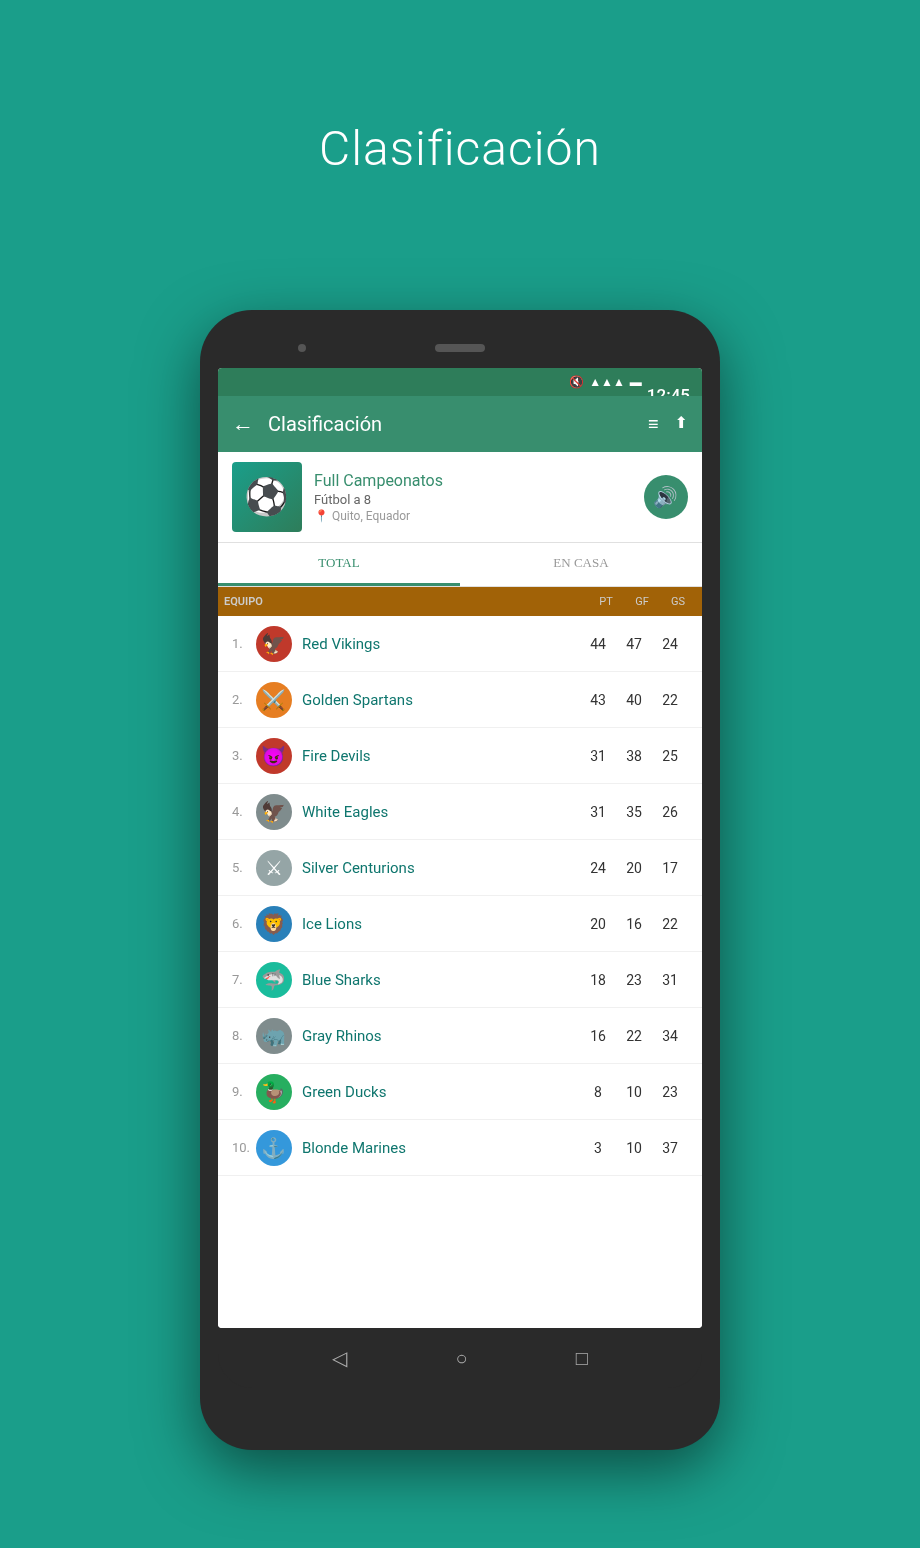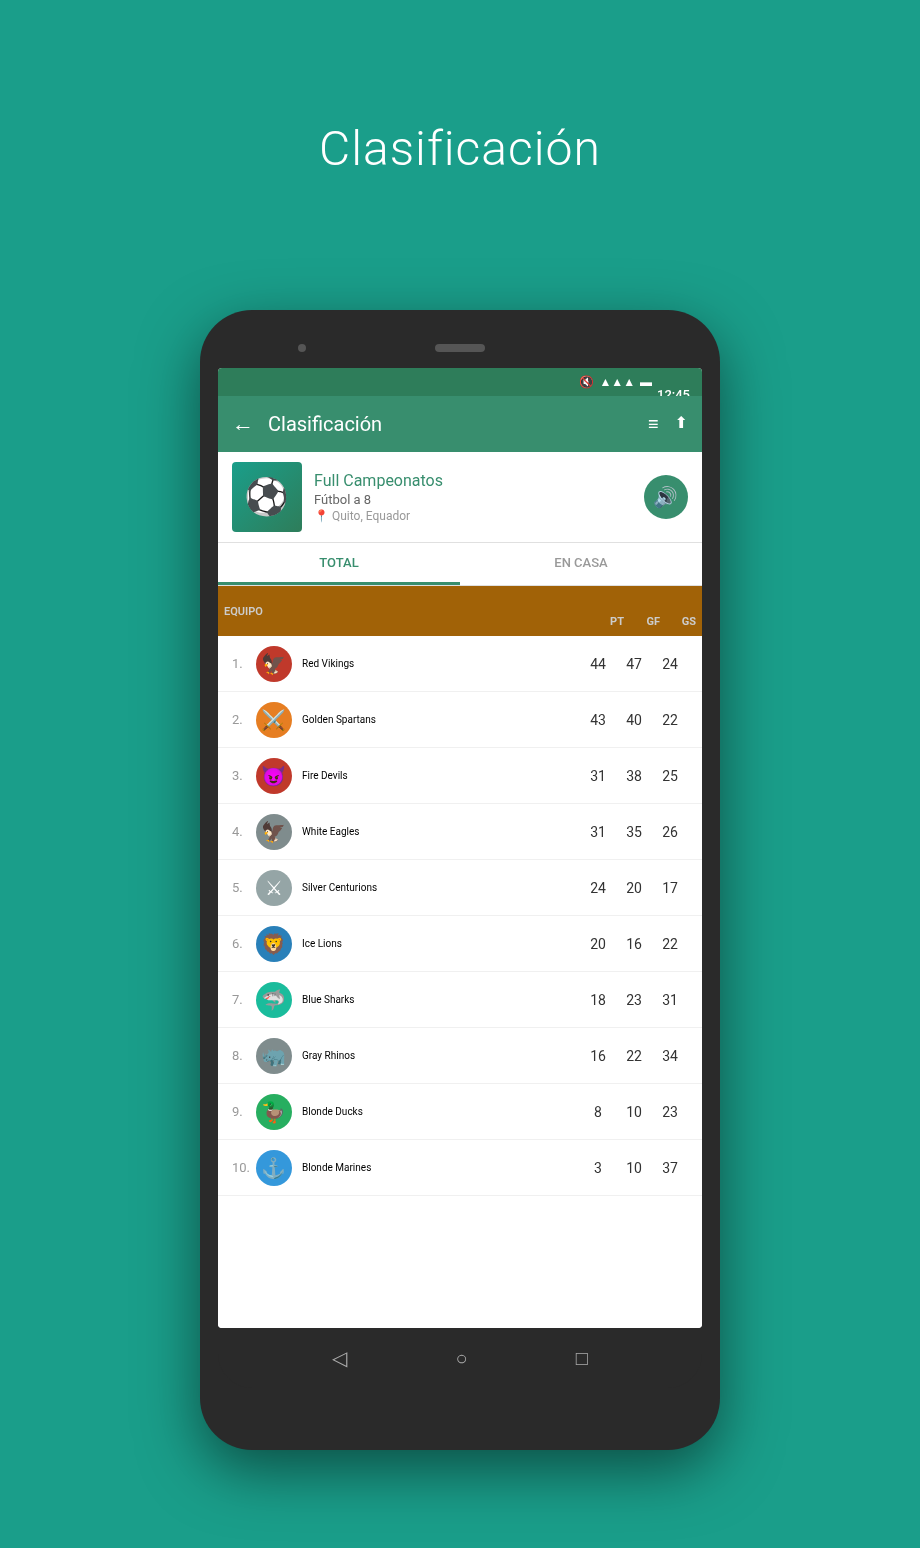--- a/index.html
+++ b/index.html
@@ -76,21 +76,21 @@
       height: 28px;
       gap: 6px;
     }
     .status-icons {
       display: flex;
       align-items: center;
       gap: 5px;
     }
     .status-time {
       color: white;
-      font-size: 13px;
+      font-size: 17px;
       font-weight: 500;
       margin-top: 25px;
     }
     .status-icon-item {
       color: white;
       font-size: 12px;
     }
 
     
     .app-bar {
@@ -185,20 +185,21 @@
     }
     .tab {
       flex: 1;
       text-align: center;
       padding: 12px 4px;
       font-size: 13px;
       font-weight: 500;
       color: #999;
       cursor: pointer;
       border-bottom: 3px solid transparent;
+      font-family: Liberation Serif, serif;
     }
     .tab.active {
       color: #388e6e;
       border-bottom: 3px solid #388e6e;
     }
 
     
     .table-header {
       background: #a16207;
       display: flex;
@@ -208,25 +209,24 @@
     .table-header-team {
       color: #ccc;
       font-size: 11px;
       font-weight: 600;
       flex: 1;
       text-transform: uppercase;
     }
     .table-header-col {
       color: #ccc;
       font-size: 11px;
-      font-weight: 700;
+      font-weight: 400;
       width: 36px;
-      text-align: right;
+      text-align: center;
       text-transform: uppercase;
-      margin-top: 21px;
     }
 
     
     .table-body {
       flex: 1;
       overflow-y: auto;
       background: white;
     }
     .table-row {
       display: flex;
@@ -247,22 +247,22 @@
       border-radius: 50%;
       margin-right: 10px;
       flex-shrink: 0;
       display: flex;
       align-items: center;
       justify-content: center;
       font-size: 20px;
       overflow: hidden;
     }
     .row-name {
-      color: #000000;
-      font-size: 10px;
+      color: #0f766e;
+      font-size: 15px;
       flex: 1;
     }
     .row-col {
       color: #333;
       font-size: 14px;
       width: 36px;
       text-align: center;
     }
 
     
@@ -415,21 +415,21 @@
       <span class="row-rank">8.</span>
       <div class="row-logo logo-gray-rhinos">🦏</div>
       <span class="row-name">Gray Rhinos</span>
       <span class="row-col">16</span>
       <span class="row-col">22</span>
       <span class="row-col">34</span>
     </div>
         <div class="table-row">
       <span class="row-rank">9.</span>
       <div class="row-logo logo-green-ducks">🦆</div>
-      <span class="row-name">Blonde Ducks</span>
+      <span class="row-name">Green Ducks</span>
       <span class="row-col">8</span>
       <span class="row-col">10</span>
       <span class="row-col">23</span>
     </div>
         <div class="table-row">
       <span class="row-rank">10.</span>
       <div class="row-logo logo-blonde-marines">⚓</div>
       <span class="row-name">Blonde Marines</span>
       <span class="row-col">3</span>
       <span class="row-col">10</span>

